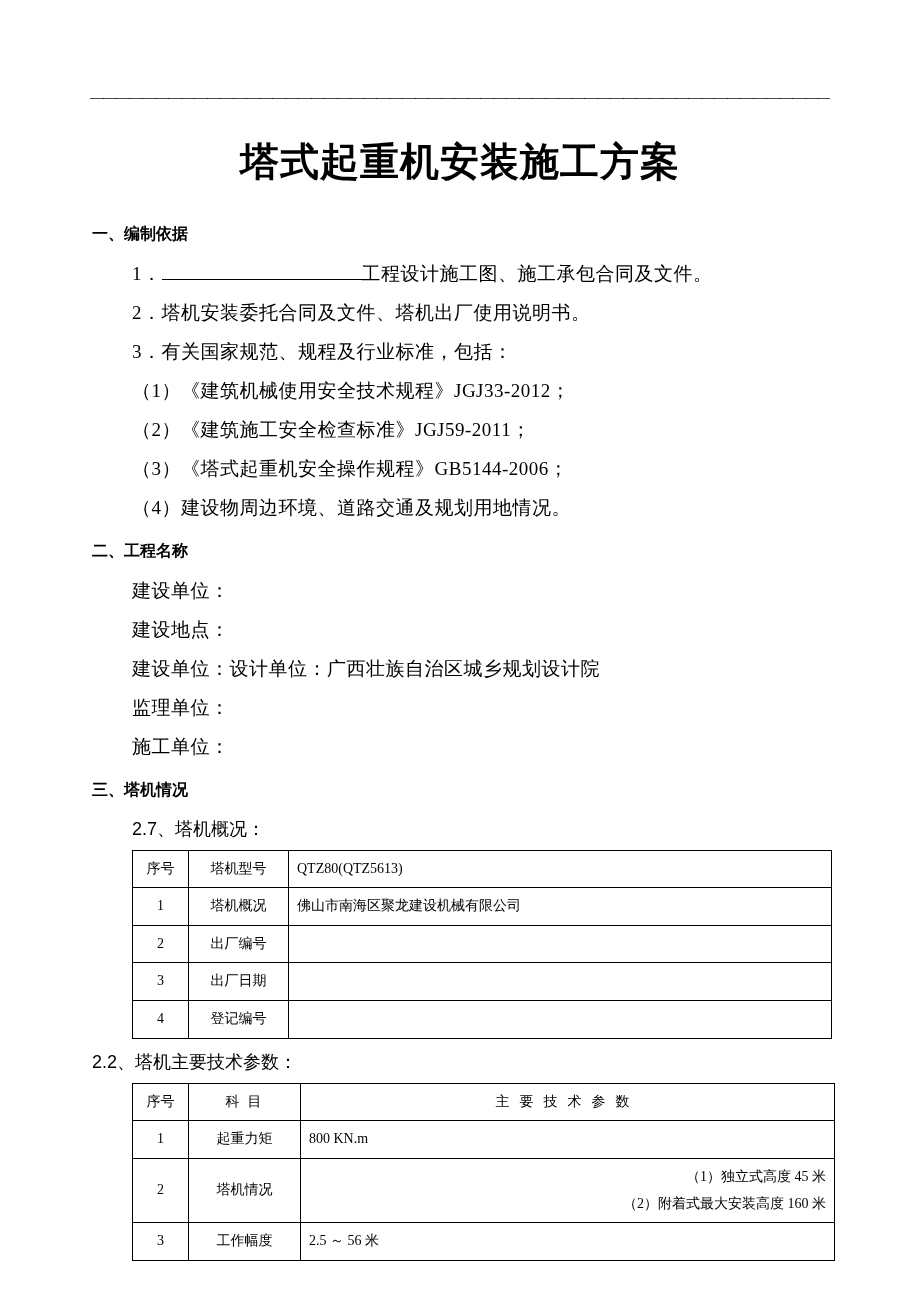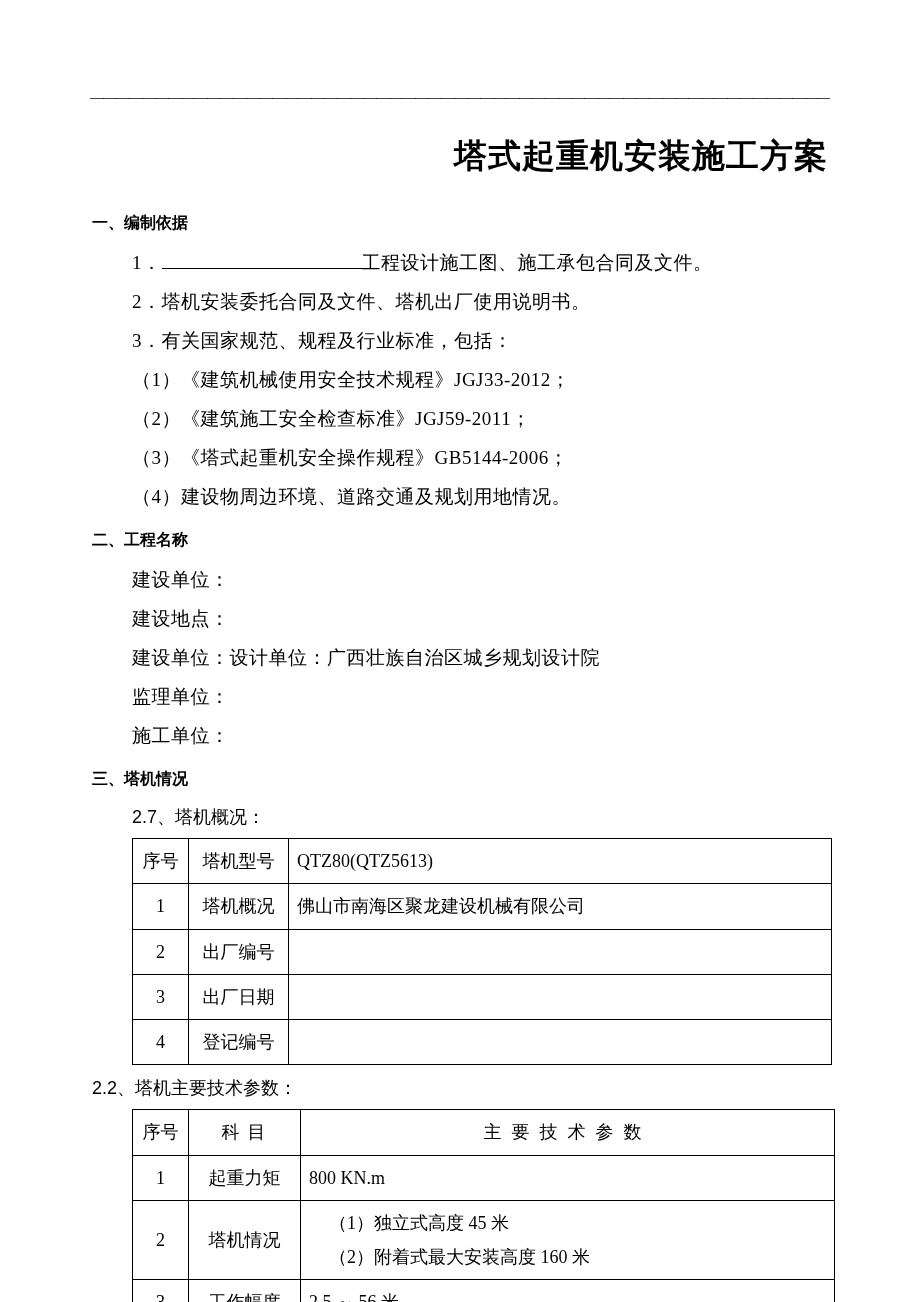--- a/index.html
+++ b/index.html
@@ -19,23 +19,23 @@
       top: 85px;
       left: 90px;
       right: 90px;
       letter-spacing: -1px;
       white-space: nowrap;
       overflow: hidden;
       font-size: 14px;
       color: #000;
     }
     h1 {
-      text-align: right;
+      text-align: center;
       font-family: "SimHei", "黑体", sans-serif;
-      font-size: 33px;
+      font-size: 39px;
       font-weight: bold;
       margin-top: 55px;
       margin-bottom: 20px;
       letter-spacing: 1px;
     }
     .section-head {
       font-family: "SimHei", "黑体", sans-serif;
       font-size: 16px;
       font-weight: bold;
       margin-top: 8px;
@@ -60,36 +60,36 @@
       border-bottom: 1px solid #000;
       min-width: 200px;
       height: 1.1em;
       vertical-align: baseline;
     }
     table {
       border-collapse: collapse;
       margin-left: 40px;
       margin-top: 2px;
       font-family: "FangSong", "仿宋", serif;
-      font-size: 18px;
+      font-size: 14px;
     }
     table.t1 { width: 700px; }
     table.t2 { width: 703px; }
     td, th {
       border: 1px solid #000;
       padding: 5px 8px;
       text-align: left;
       vertical-align: middle;
     }
     .col-idx { width: 56px; text-align: center; }
     .col-label { width: 100px; text-align: center; }
     .col-label2 { width: 112px; text-align: center; letter-spacing: 8px; padding-left:14px; }
     .t2-head { text-align: center; letter-spacing: 10px; }
     .pushleft { padding-left: 0; }
-    .t2-sub { padding-left: 28px; }
+    .t2-sub { padding-left: 1px; text-align: right; }
   </style>
 </head>
 <body>
 
 <div class="hr-row">————————————————————————————————————————————————————————————————————</div>
 
 <h1>塔式起重机安装施工方案</h1>
 
 <div class="section-head">一、编制依据</div>
 <div class="para">

